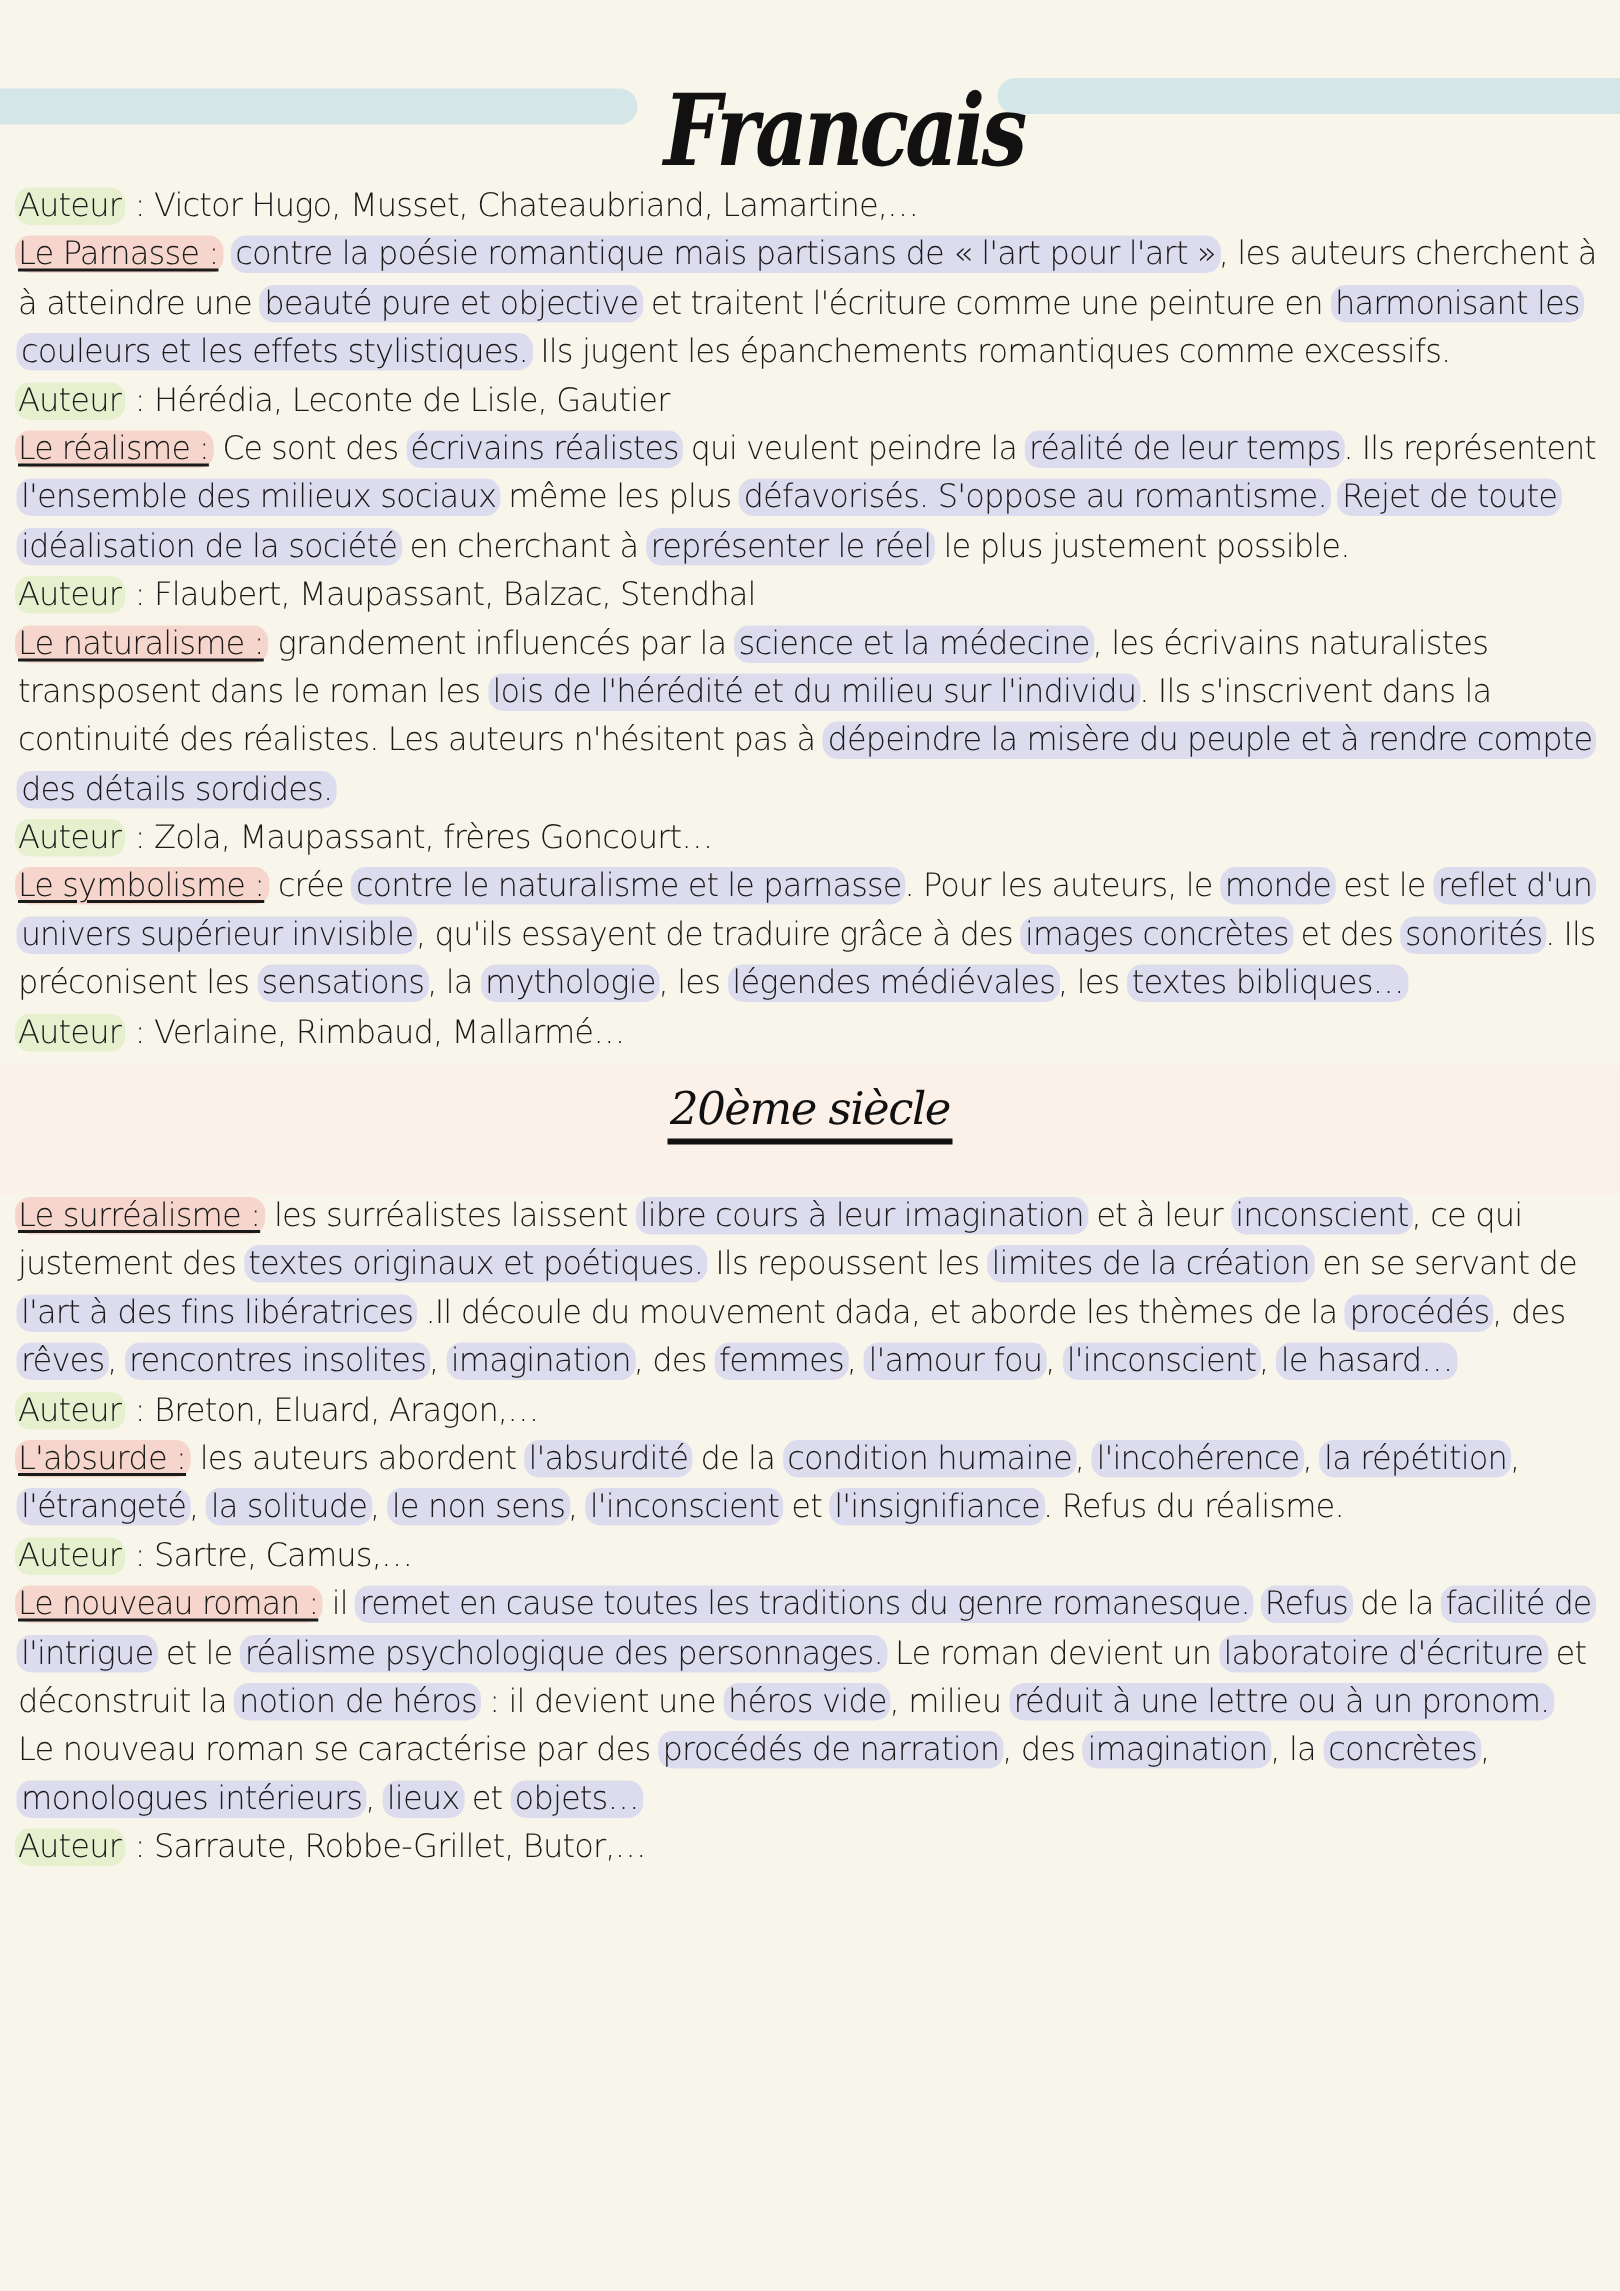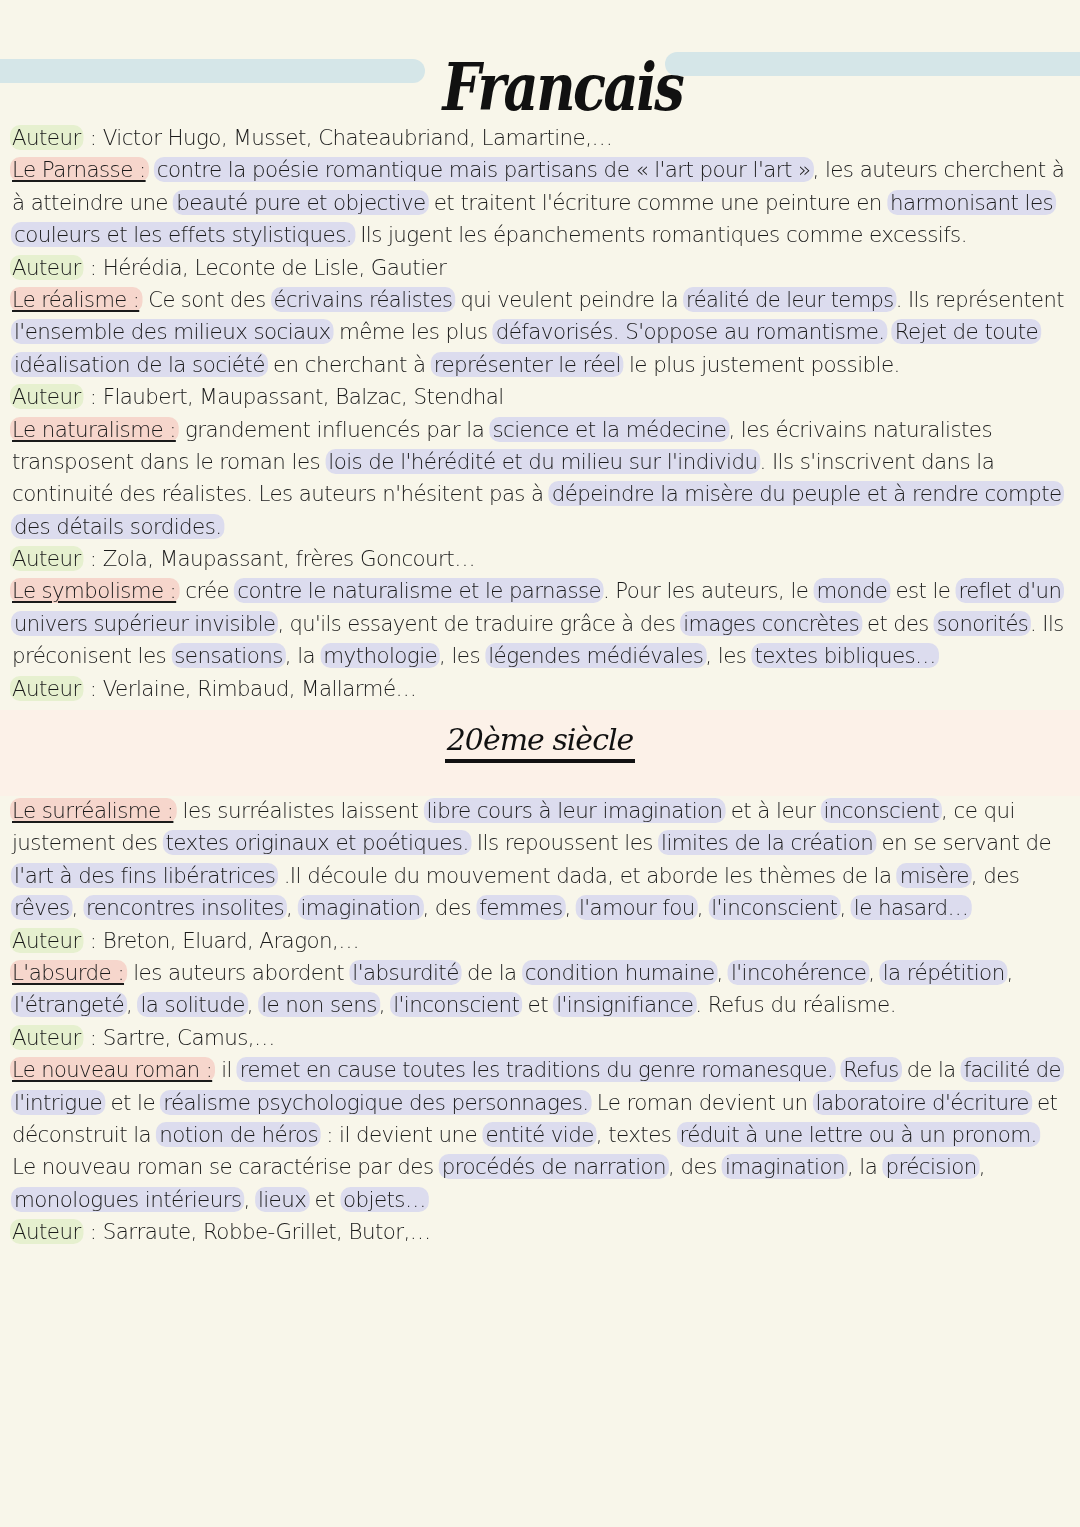--- a/index.html
+++ b/index.html
@@ -52,25 +52,25 @@
   </div>
 
 <div class="band"></div>
 <div class="century">
   <span>20ème siècle</span>
 </div>
 
 <div class="content2" id="sec2">
     <div class="line" style="transform: scaleX(0.992453);"><span class="hl-mvt"><span class="u">Le surréalisme :</span></span><span> les surréalistes laissent </span><span class="hl">libre cours à leur imagination</span><span> et à leur </span><span class="hl">inconscient</span><span>, ce qui</span></div>
     <div class="line" style="transform: scaleX(0.992453);"><span>justement des </span><span class="hl">textes originaux et poétiques.</span><span> Ils repoussent les </span><span class="hl">limites de la création</span><span> en se servant de</span></div>
-    <div class="line" style="transform: scaleX(0.992453);"><span class="hl">l'art à des fins libératrices</span><span> .Il découle du mouvement dada, et aborde les thèmes de la </span><span class="hl">misère</span><span>, des</span></div>
+    <div class="line" style="transform: scaleX(0.992453);"><span class="hl">l'art à des fins libératrices</span><span> .Il découle du mouvement dada, et aborde les thèmes de la </span><span class="hl">procédés</span><span>, des</span></div>
     <div class="line" style="transform: scaleX(0.992453);"><span class="hl">rêves</span><span>, </span><span class="hl">rencontres insolites</span><span>, </span><span class="hl">imagination</span><span>, des </span><span class="hl">femmes</span><span>, </span><span class="hl">l'amour fou</span><span>, </span><span class="hl">l'inconscient</span><span>, </span><span class="hl">le hasard…</span></div>
     <div class="line" style="transform: scaleX(0.992453);"><span class="hl-aut">Auteur</span><span> : Breton, Eluard, Aragon,…</span></div>
     <div class="line" style="transform: scaleX(0.992453);"><span class="hl-mvt"><span class="u">L'absurde :</span></span><span> les auteurs abordent </span><span class="hl">l'absurdité</span><span> de la </span><span class="hl">condition humaine</span><span>, </span><span class="hl">l'incohérence</span><span>, </span><span class="hl">la répétition</span><span>,</span></div>
     <div class="line" style="transform: scaleX(0.992453);"><span class="hl">l'étrangeté</span><span>, </span><span class="hl">la solitude</span><span>, </span><span class="hl">le non sens</span><span>, </span><span class="hl">l'inconscient</span><span> et </span><span class="hl">l'insignifiance</span><span>. Refus du réalisme.</span></div>
     <div class="line" style="transform: scaleX(0.992453);"><span class="hl-aut">Auteur</span><span> : Sartre, Camus,…</span></div>
     <div class="line" style="transform: scaleX(0.975881);"><span class="hl-mvt"><span class="u">Le nouveau roman :</span></span><span> il </span><span class="hl">remet en cause toutes les traditions du genre romanesque.</span><span> </span><span class="hl">Refus</span><span> de la </span><span class="hl">facilité de</span></div>
     <div class="line" style="transform: scaleX(0.992453);"><span class="hl">l'intrigue</span><span> et le </span><span class="hl">réalisme psychologique des personnages.</span><span> Le roman devient un </span><span class="hl">laboratoire d'écriture</span><span> et</span></div>
-    <div class="line" style="transform: scaleX(0.992453);"><span>déconstruit la </span><span class="hl">notion de héros</span><span> : il devient une </span><span class="hl">entité vide</span><span>, textes </span><span class="hl">réduit à une lettre ou à un pronom.</span></div>
-    <div class="line" style="transform: scaleX(0.992453);"><span>Le nouveau roman se caractérise par des </span><span class="hl">procédés de narration</span><span>, des </span><span class="hl">imagination</span><span>, la </span><span class="hl">précision</span><span>,</span></div>
+    <div class="line" style="transform: scaleX(0.992453);"><span>déconstruit la </span><span class="hl">notion de héros</span><span> : il devient une </span><span class="hl">héros vide</span><span>, milieu </span><span class="hl">réduit à une lettre ou à un pronom.</span></div>
+    <div class="line" style="transform: scaleX(0.992453);"><span>Le nouveau roman se caractérise par des </span><span class="hl">procédés de narration</span><span>, des </span><span class="hl">imagination</span><span>, la </span><span class="hl">concrètes</span><span>,</span></div>
     <div class="line" style="transform: scaleX(0.992453);"><span class="hl">monologues intérieurs</span><span>, </span><span class="hl">lieux</span><span> et </span><span class="hl">objets…</span></div>
     <div class="line" style="transform: scaleX(0.992453);"><span class="hl-aut">Auteur</span><span> : Sarraute, Robbe-Grillet, Butor,…</span></div>
   </div>
 
 </body></html>

